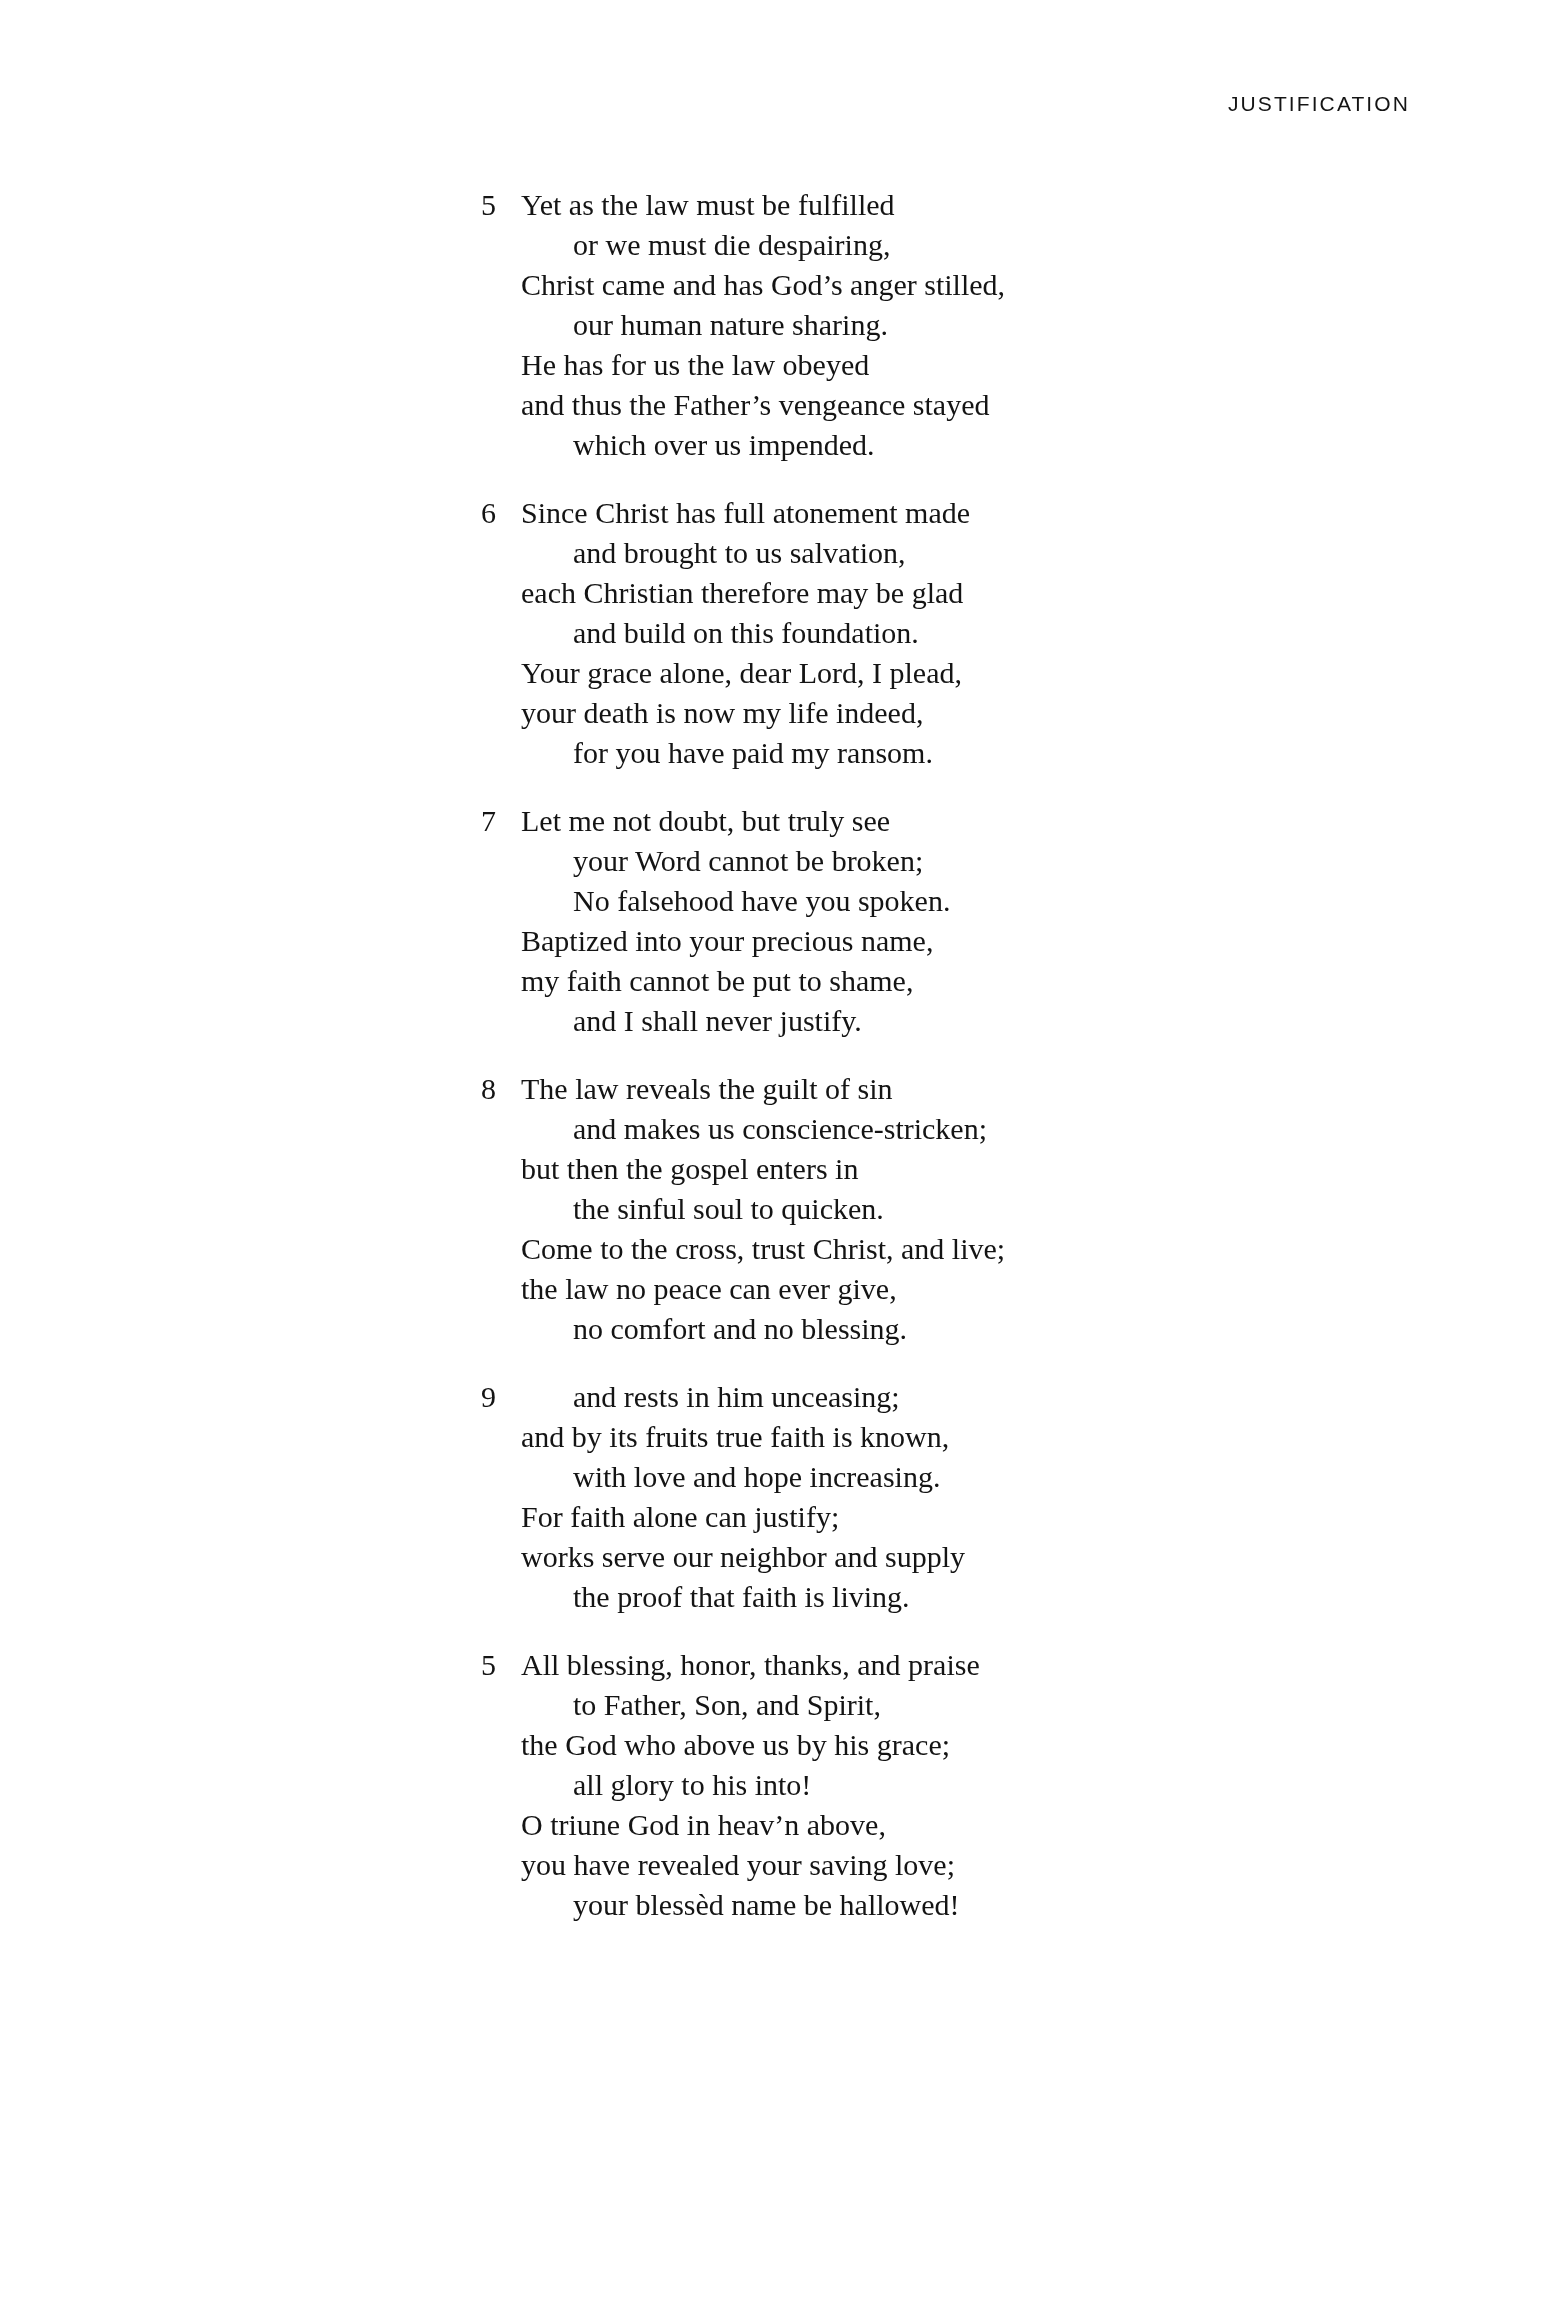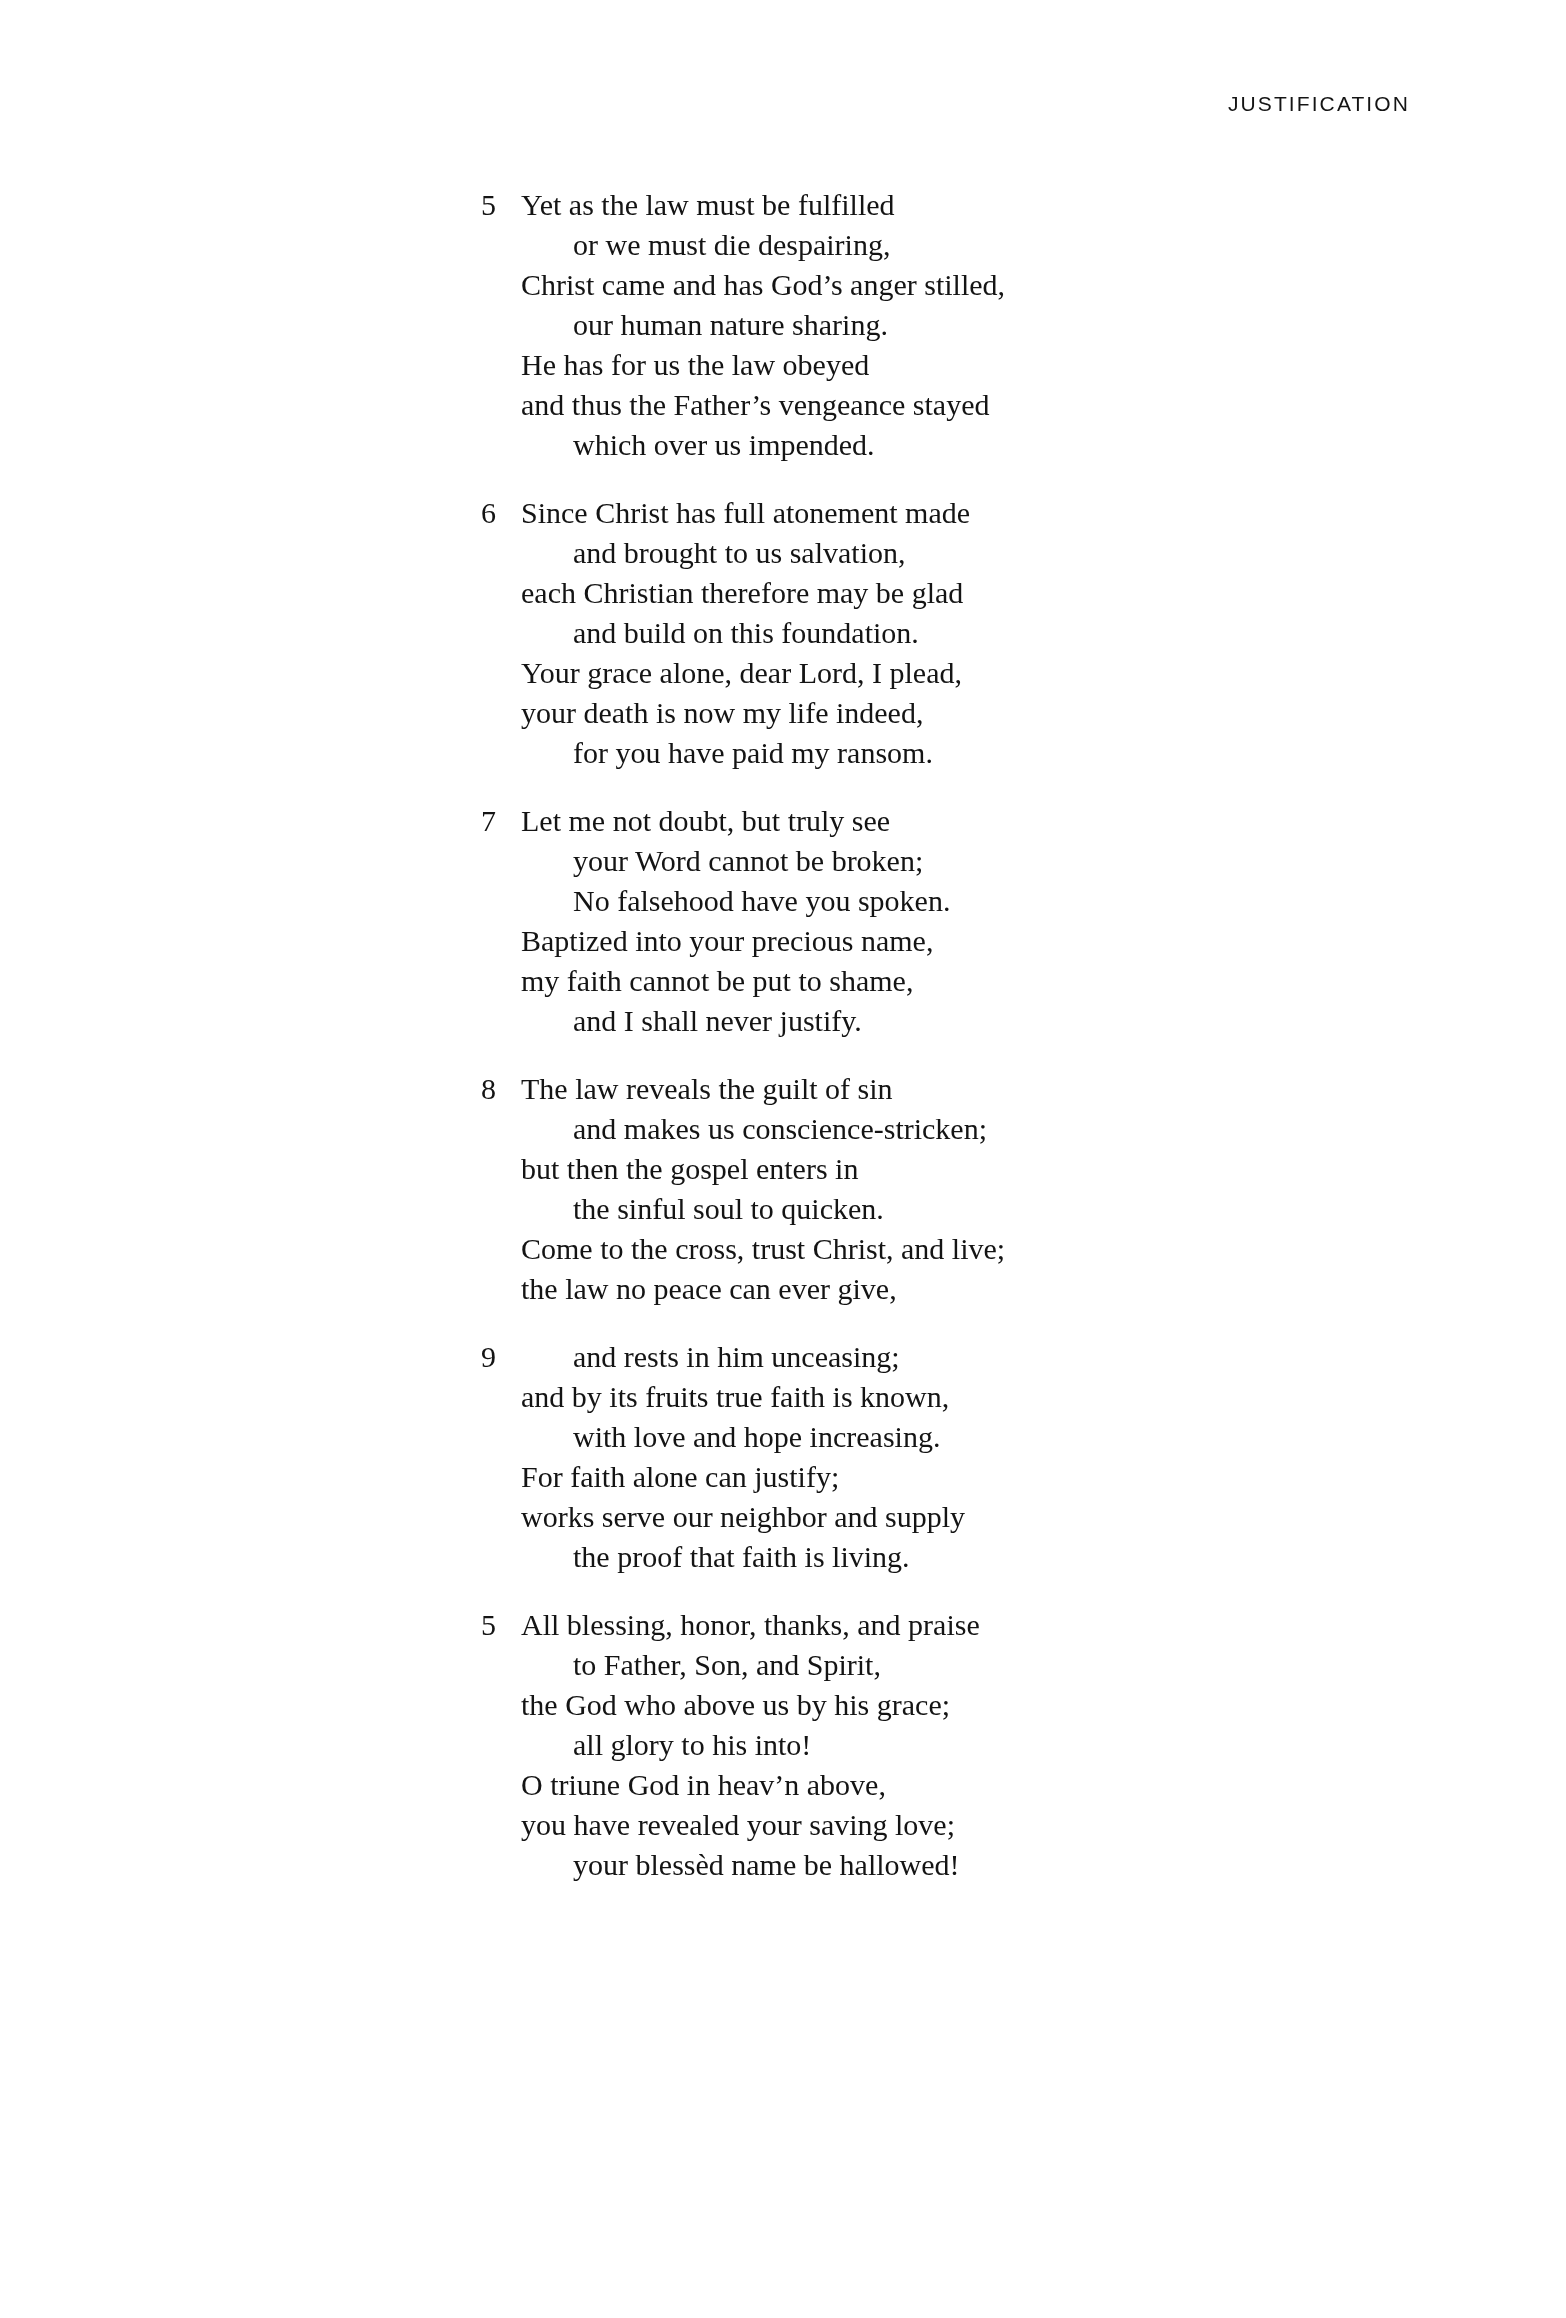--- a/index.html
+++ b/index.html
@@ -122,20 +122,21 @@
   <div class="verse-line indent">and makes us conscience-stricken;</div>
 
   <div class="verse-line">but then the gospel enters in</div>
 
   <div class="verse-line indent">the sinful soul to quicken.</div>
 
   <div class="verse-line">Come to the cross, trust Christ, and live;</div>
 
   <div class="verse-line">the law no peace can ever give,</div>
 
+  <div class="verse-line indent">no comfort and no blessing.</div>
 </div>
   </div>
 
   <div class="verse">
     <div class="verse-num">9</div>
     <div class="verse-lines">
 
   <div class="verse-line indent">and rests in him unceasing;</div>
 
   <div class="verse-line">and by its fruits true faith is known,</div>

